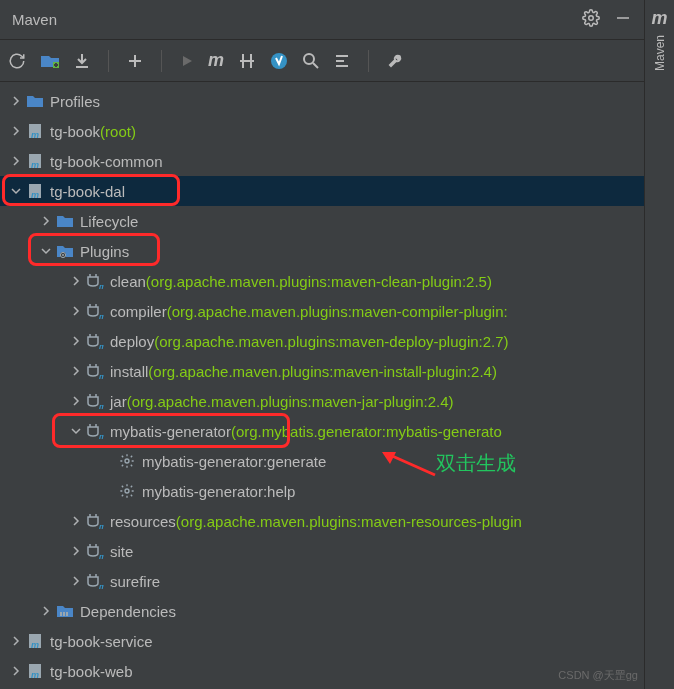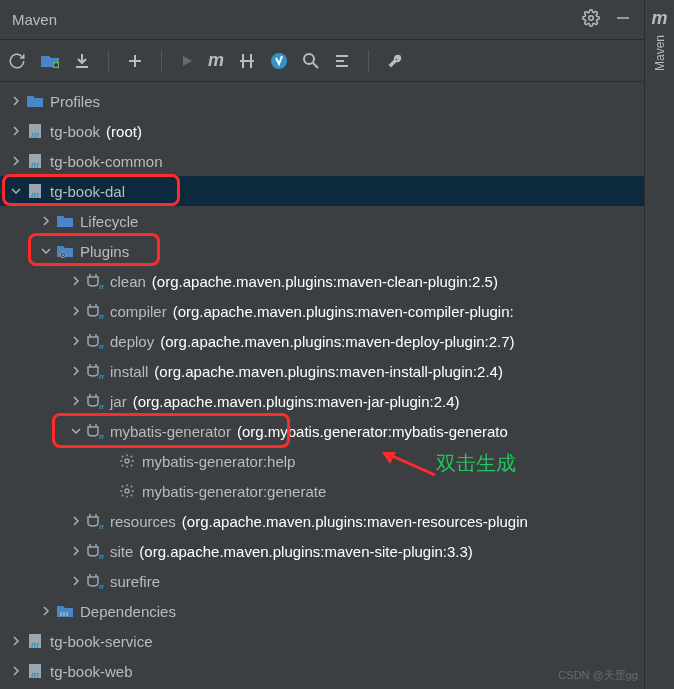--- a/index.html
+++ b/index.html
@@ -72,21 +72,21 @@
   }
   .arrow svg { display: block; }
   .spacer { display: inline-block; }
   .ficon {
     width: 18px; height: 16px;
     display: inline-flex; align-items: center; justify-content: center;
     margin-right: 6px;
     position: relative;
   }
   .label { color: #bbbbbb; text-align: center; }
-  .hint { color: #ffffff; margin-left: 6px; }
+  .hint { color: #84cc16; }
   .hl-box {
     position: absolute;
     border: 3px solid #ff2a2a;
     border-radius: 8px;
     pointer-events: none;
   }
   .annotation {
     position: absolute;
     color: #22c55e;
     font-size: 20px;
@@ -394,32 +394,32 @@
     </div>
 
     <div class="row">
       <span class="spacer" style="width:118px"></span>
       <span class="ficon">
           <svg width="16" height="16" viewBox="0 0 24 24" fill="none" stroke="#9aa7b0" stroke-width="2">
             <circle cx="12" cy="12" r="3"></circle>
             <path d="M12 2v3M12 19v3M4.2 4.2l2.1 2.1M17.7 17.7l2.1 2.1M2 12h3M19 12h3M4.2 19.8l2.1-2.1M17.7 6.3l2.1-2.1"></path>
           </svg>
         </span>
-      <span class="label">mybatis-generator:help</span>
+      <span class="label">mybatis-generator:generate</span>
     </div>
 
     <div class="row">
       <span class="spacer" style="width:118px"></span>
       <span class="ficon">
           <svg width="16" height="16" viewBox="0 0 24 24" fill="none" stroke="#9aa7b0" stroke-width="2">
             <circle cx="12" cy="12" r="3"></circle>
             <path d="M12 2v3M12 19v3M4.2 4.2l2.1 2.1M17.7 17.7l2.1 2.1M2 12h3M19 12h3M4.2 19.8l2.1-2.1M17.7 6.3l2.1-2.1"></path>
           </svg>
         </span>
-      <span class="label">mybatis-generator:generate</span>
+      <span class="label">mybatis-generator:help</span>
     </div>
 
     <div class="row">
       <span class="spacer" style="width:70px"></span>
       <span class="arrow">
           <svg width="10" height="10" viewBox="0 0 10 10">
             <path d="M3 1 L7 5 L3 9" fill="none" stroke="#AFB1B3" stroke-width="1.5"></path>
           </svg>
         </span>
       <span class="ficon">
@@ -439,21 +439,20 @@
             <path d="M3 1 L7 5 L3 9" fill="none" stroke="#AFB1B3" stroke-width="1.5"></path>
           </svg>
         </span>
       <span class="ficon">
           <svg width="18" height="16" viewBox="0 0 18 16">
             <path d="M4 4 L4 1 M10 4 L10 1 M2 4 L12 4 L12 10 Q12 13 7 13 Q2 13 2 10 Z" fill="none" stroke="#9aa7b0" stroke-width="1.5"></path>
             <text x="13" y="16" font-size="8" font-style="italic" font-weight="bold" fill="#3592c4">m</text>
           </svg>
         </span>
       <span class="label">site</span>
-      <span class="hint">(org.apache.maven.plugins:maven-site-plugin:3.3)</span>
     </div>
 
     <div class="row">
       <span class="spacer" style="width:70px"></span>
       <span class="arrow">
           <svg width="10" height="10" viewBox="0 0 10 10">
             <path d="M3 1 L7 5 L3 9" fill="none" stroke="#AFB1B3" stroke-width="1.5"></path>
           </svg>
         </span>
       <span class="ficon">

